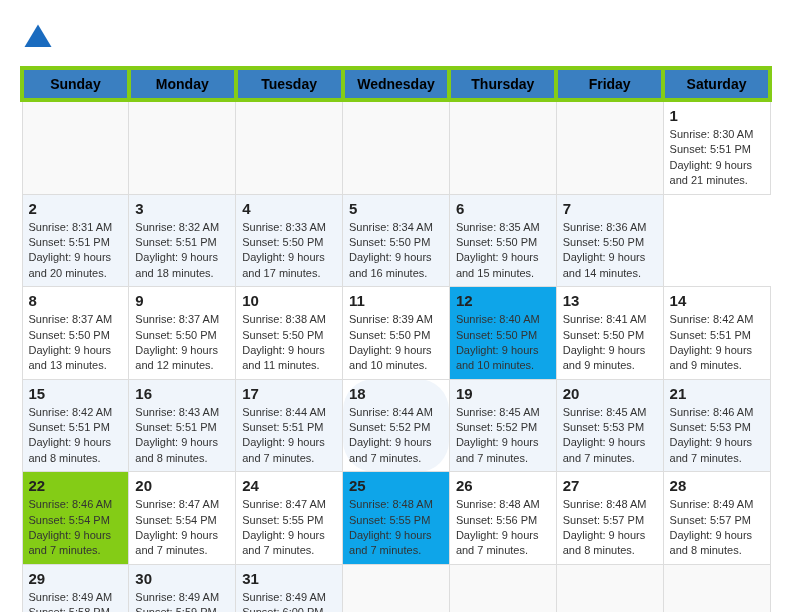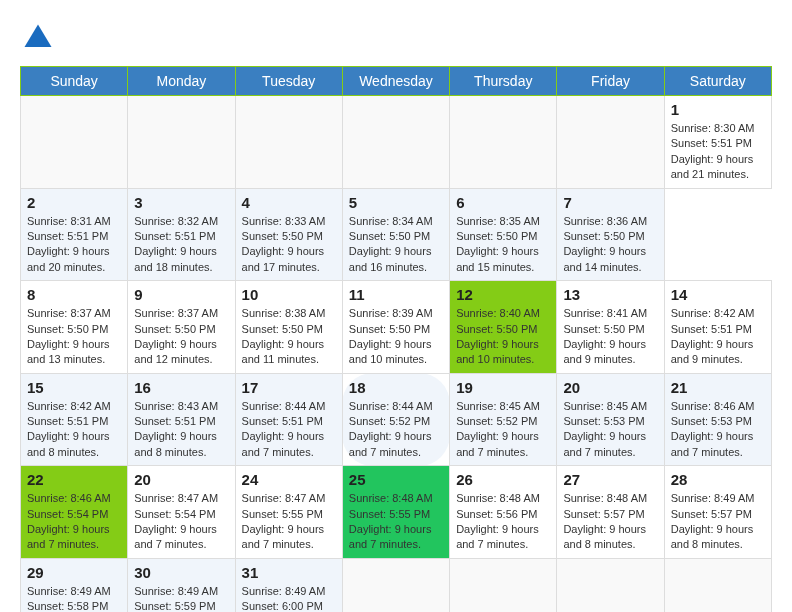--- a/index.html
+++ b/index.html
@@ -51,26 +51,26 @@
     .subtitle {
       font-size: 15px;
       color: #555;
     }
     .calendar {
       width: 100%;
       border-collapse: collapse;
     }
     .calendar th {
       background-color: #3a7fc1;
-      color: #ffffff;
+      color: #000000;
       text-align: center;
       padding: 6px 4px;
       font-size: 14px;
-      font-weight: normal;
-      border: 1px solid #84cc16;
+      font-weight: bold;
+      border: 4px solid #84cc16;
     }
     .calendar td {
       vertical-align: top;
       border: 1px solid #ddd;
       padding: 5px 6px;
       width: calc(100% / 7);
       min-height: 80px;
       background: #fff;
     }
     .calendar tr:nth-child(even) td {
@@ -175,21 +175,21 @@
           <div class="day-info">Sunrise: 8:37 AM<br>Sunset: 5:50 PM<br>Daylight: 9 hours and 12 minutes.</div>
         </td>
         <td style="background: rgb(255, 255, 255);">
           <span class="day-number">10</span>
           <div class="day-info">Sunrise: 8:38 AM<br>Sunset: 5:50 PM<br>Daylight: 9 hours and 11 minutes.</div>
         </td>
         <td style="background: rgb(255, 255, 255);">
           <span class="day-number">11</span>
           <div class="day-info">Sunrise: 8:39 AM<br>Sunset: 5:50 PM<br>Daylight: 9 hours and 10 minutes.</div>
         </td>
-        <td style="background: #84cc16; margin-left: 20px;">
+        <td style="background: #0ea5e9; margin-left: 20px;">
           <span class="day-number">12</span>
           <div class="day-info">Sunrise: 8:40 AM<br>Sunset: 5:50 PM<br>Daylight: 9 hours and 10 minutes.</div>
         </td>
         <td style="background: rgb(255, 255, 255);">
           <span class="day-number">13</span>
           <div class="day-info">Sunrise: 8:41 AM<br>Sunset: 5:50 PM<br>Daylight: 9 hours and 9 minutes.</div>
         </td>
         <td style="background: rgb(255, 255, 255);">
           <span class="day-number">14</span>
           <div class="day-info">Sunrise: 8:42 AM<br>Sunset: 5:51 PM<br>Daylight: 9 hours and 9 minutes.</div>
@@ -231,21 +231,21 @@
           <div class="day-info">Sunrise: 8:46 AM<br>Sunset: 5:54 PM<br>Daylight: 9 hours and 7 minutes.</div>
         </td>
         <td style="background: rgb(255, 255, 255);">
           <span class="day-number">20</span>
           <div class="day-info">Sunrise: 8:47 AM<br>Sunset: 5:54 PM<br>Daylight: 9 hours and 7 minutes.</div>
         </td>
         <td style="background: rgb(255, 255, 255);">
           <span class="day-number">24</span>
           <div class="day-info">Sunrise: 8:47 AM<br>Sunset: 5:55 PM<br>Daylight: 9 hours and 7 minutes.</div>
         </td>
-        <td style="background: #22c55e;">
+        <td style="background: #0ea5e9;">
           <span class="day-number">25</span>
           <div class="day-info">Sunrise: 8:48 AM<br>Sunset: 5:55 PM<br>Daylight: 9 hours and 7 minutes.</div>
         </td>
         <td style="background: rgb(255, 255, 255); margin-top: 32px;">
           <span class="day-number">26</span>
           <div class="day-info">Sunrise: 8:48 AM<br>Sunset: 5:56 PM<br>Daylight: 9 hours and 7 minutes.</div>
         </td>
         <td style="background: rgb(255, 255, 255);">
           <span class="day-number">27</span>
           <div class="day-info">Sunrise: 8:48 AM<br>Sunset: 5:57 PM<br>Daylight: 9 hours and 8 minutes.</div>

